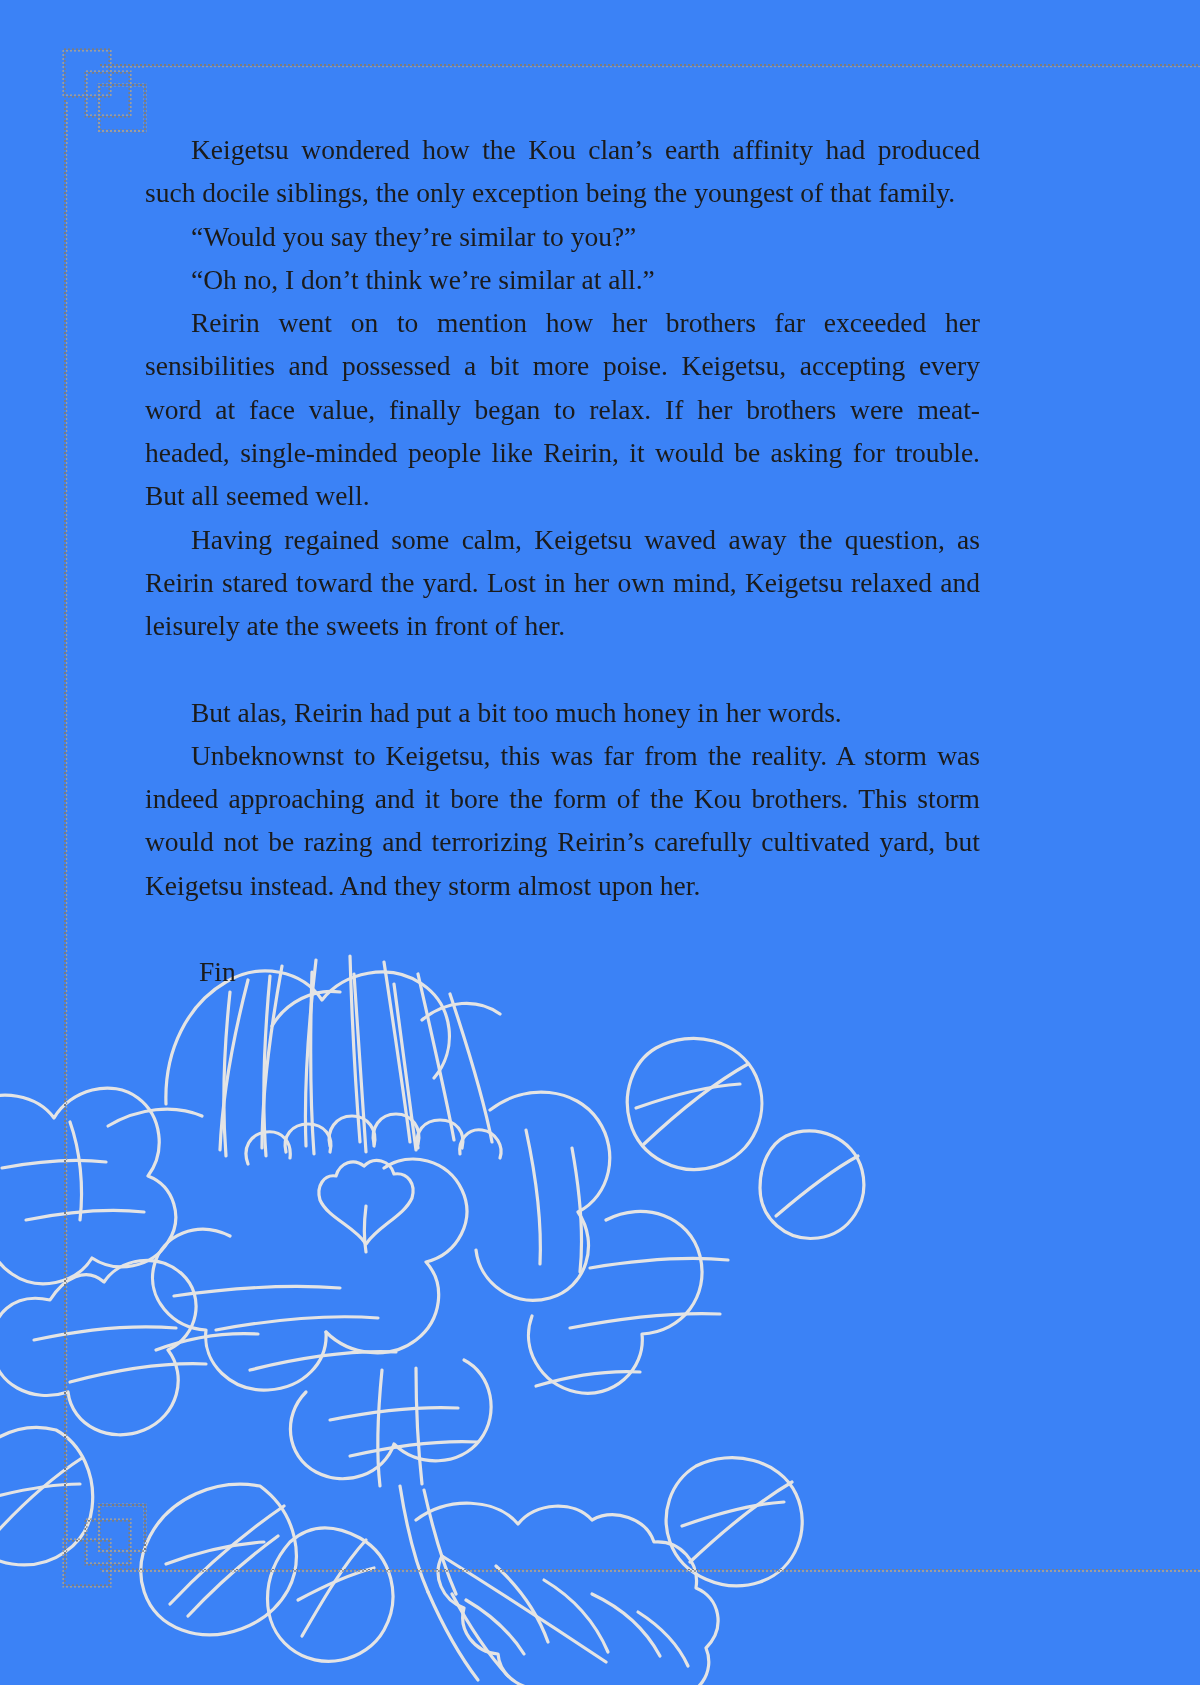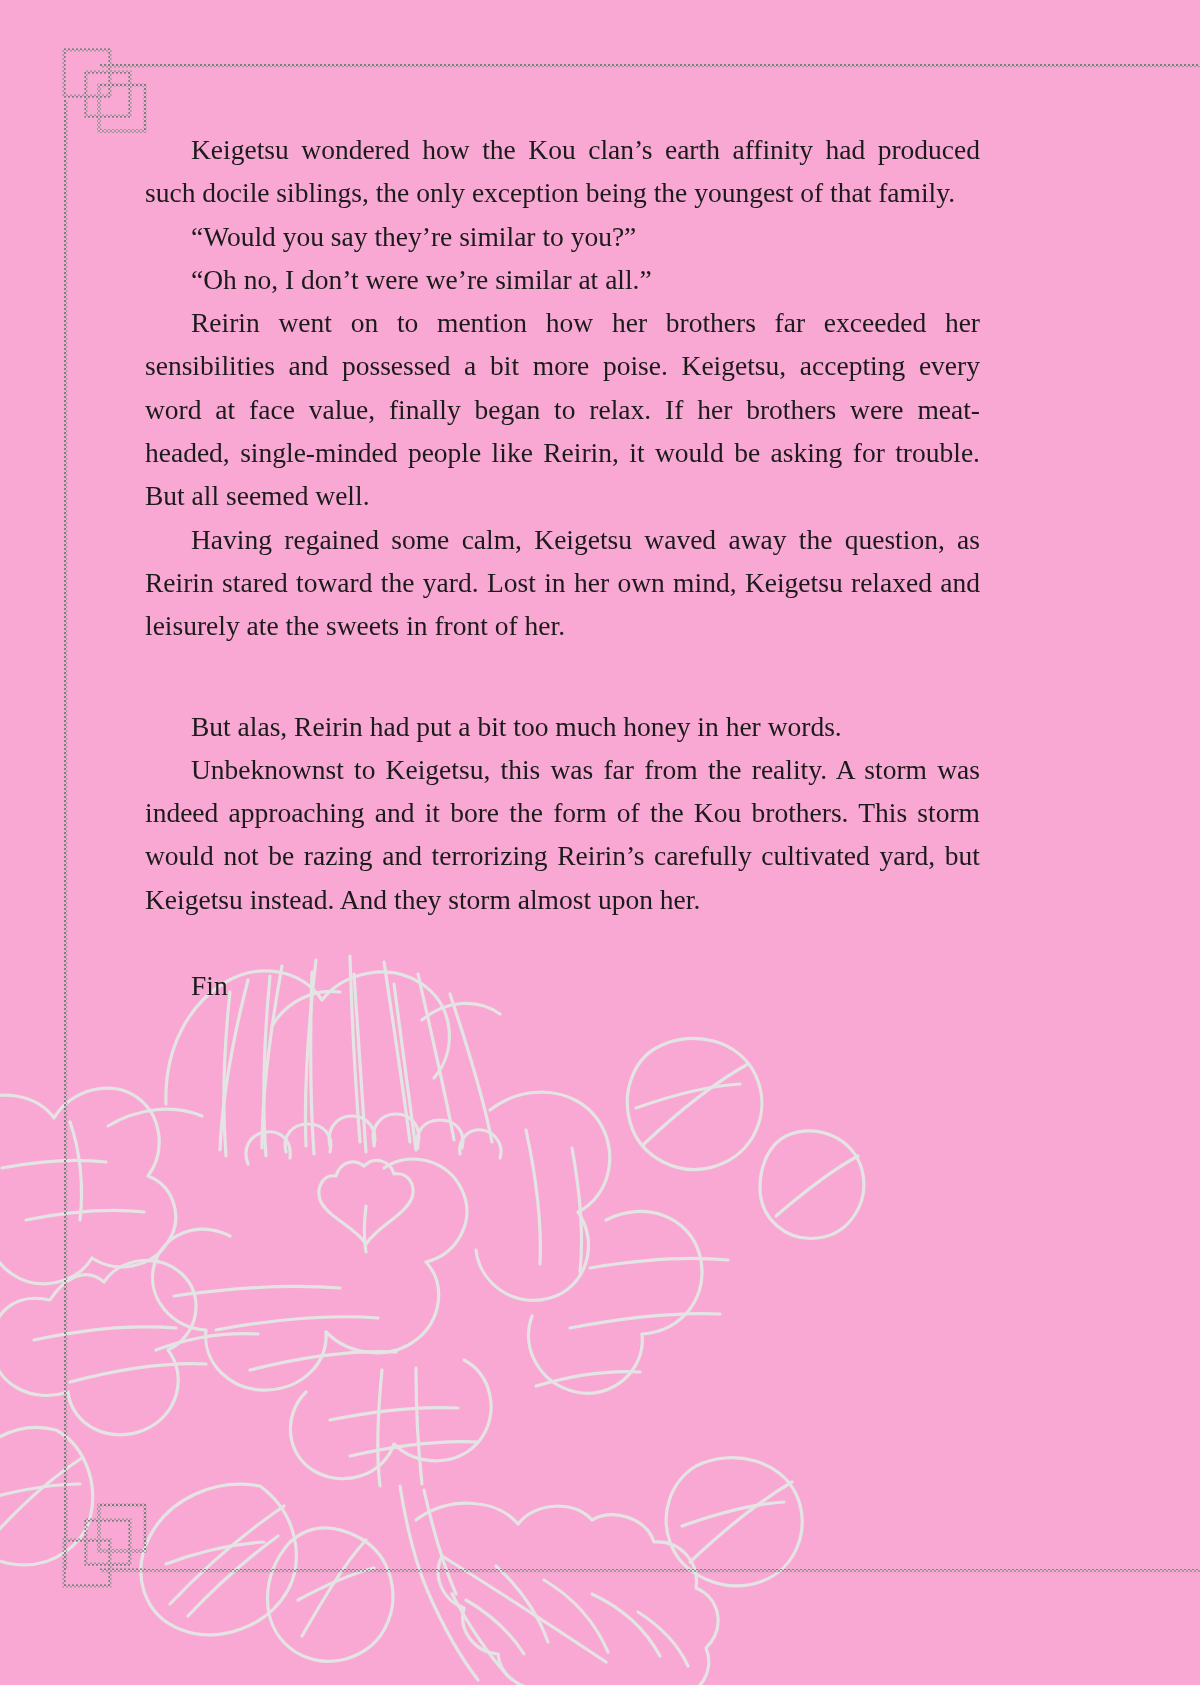--- a/index.html
+++ b/index.html
@@ -5,21 +5,21 @@
   html, body {
     margin: 0;
     padding: 0;
     background: #ffffff;
   }
   .page {
     position: relative;
     width: 1200px;
     height: 1685px;
     overflow: hidden;
-    background: #f9a8d4;
+    background: #3b82f6;
     font-family: "Liberation Serif", "DejaVu Serif", serif;
   }
 
   
   .frame {
     position: absolute;
     left: 0; top: 0;
     width: 1200px; height: 1685px;
     pointer-events: none;
   }
@@ -44,23 +44,23 @@
   p.para {
     margin: 0;
     text-align: justify;
     text-justify: inter-word;
     font-size: 27.5px;
     line-height: 43.3px;
     color: #1b1b1b;
     text-indent: 46px;
     -webkit-font-smoothing: antialiased;
   }
-  p.gap { margin-top: 57px; }
+  p.gap { margin-top: 43px; }
   p.fin {
-    margin: 0;
+    margin: 8px;
     margin-top: 43px;
     text-indent: 46px;
     font-size: 27.5px;
     line-height: 43.3px;
     color: #1b1b1b;
   }
 </style>
 </head>
 <body>
 
@@ -200,21 +200,21 @@
       <rect x="99" y="1505" width="46" height="46" fill="none" stroke="url(#dots)" stroke-width="3.2"></rect>
       <rect x="86" y="1520" width="44" height="44" fill="none" stroke="url(#dots)" stroke-width="3.2"></rect>
       <path d="M100 1570 L145 1570" stroke="url(#dots)" stroke-width="3.2" fill="none"></path>
       <path d="M66 1495 L66 1540" stroke="url(#dots)" stroke-width="3.2" fill="none"></path>
     </g>
   </svg>
 
   <div class="textblock">
     <p class="para">Keigetsu wondered how the Kou clan’s earth affinity had produced such docile siblings, the only exception being the youngest of that family.</p>
     <p class="para">“Would you say they’re similar to you?”</p>
-    <p class="para">“Oh no, I don’t were we’re similar at all.”</p>
+    <p class="para">“Oh no, I don’t think we’re similar at all.”</p>
     <p class="para">Reirin went on to mention how her brothers far exceeded her sensibilities and possessed a bit more poise. Keigetsu, accepting every word at face value, finally began to relax. If her brothers were meat-headed, single-minded people like Reirin, it would be asking for trouble. But all seemed well.</p>
     <p class="para">Having regained some calm, Keigetsu waved away the question, as Reirin stared toward the yard. Lost in her own mind, Keigetsu relaxed and leisurely ate the sweets in front of her.</p>
 
     <p class="para gap">But alas, Reirin had put a bit too much honey in her words.</p>
     <p class="para">Unbeknownst to Keigetsu, this was far from the reality. A storm was indeed approaching and it bore the form of the Kou brothers. This storm would not be razing and terrorizing Reirin’s carefully cultivated yard, but Keigetsu instead. And they storm almost upon her.</p>
 
     <p class="fin">Fin</p>
   </div>
 
 </div>

